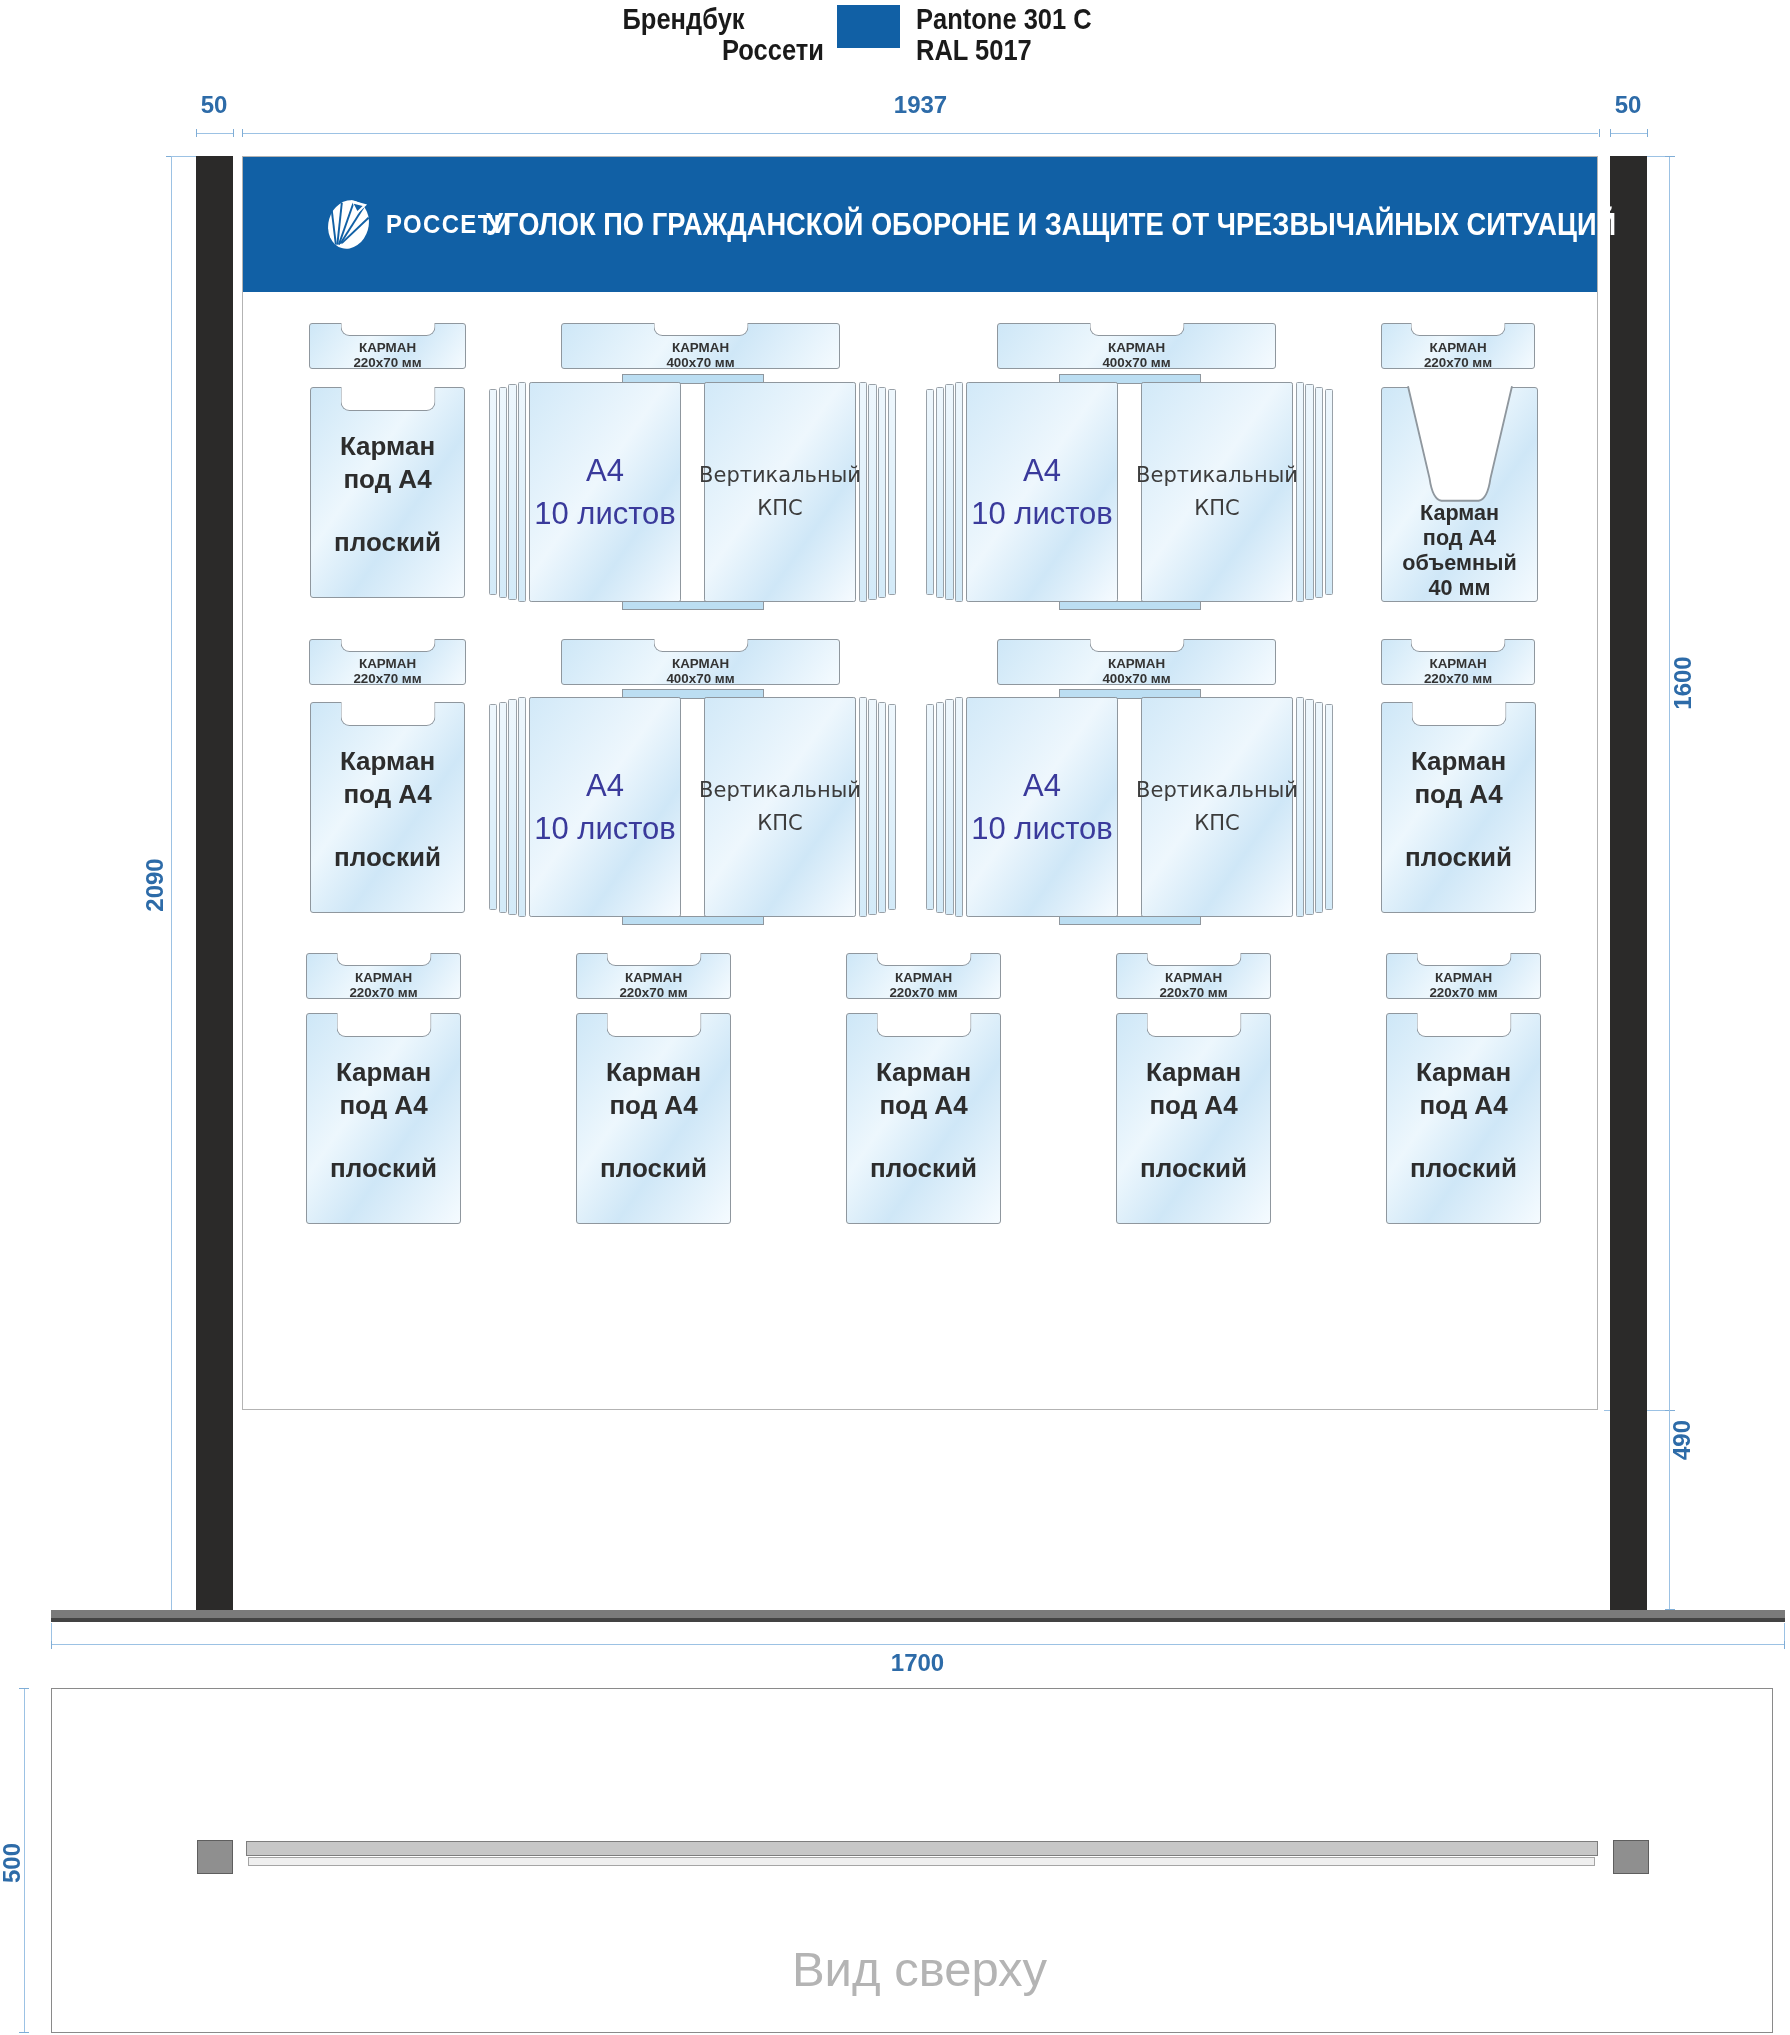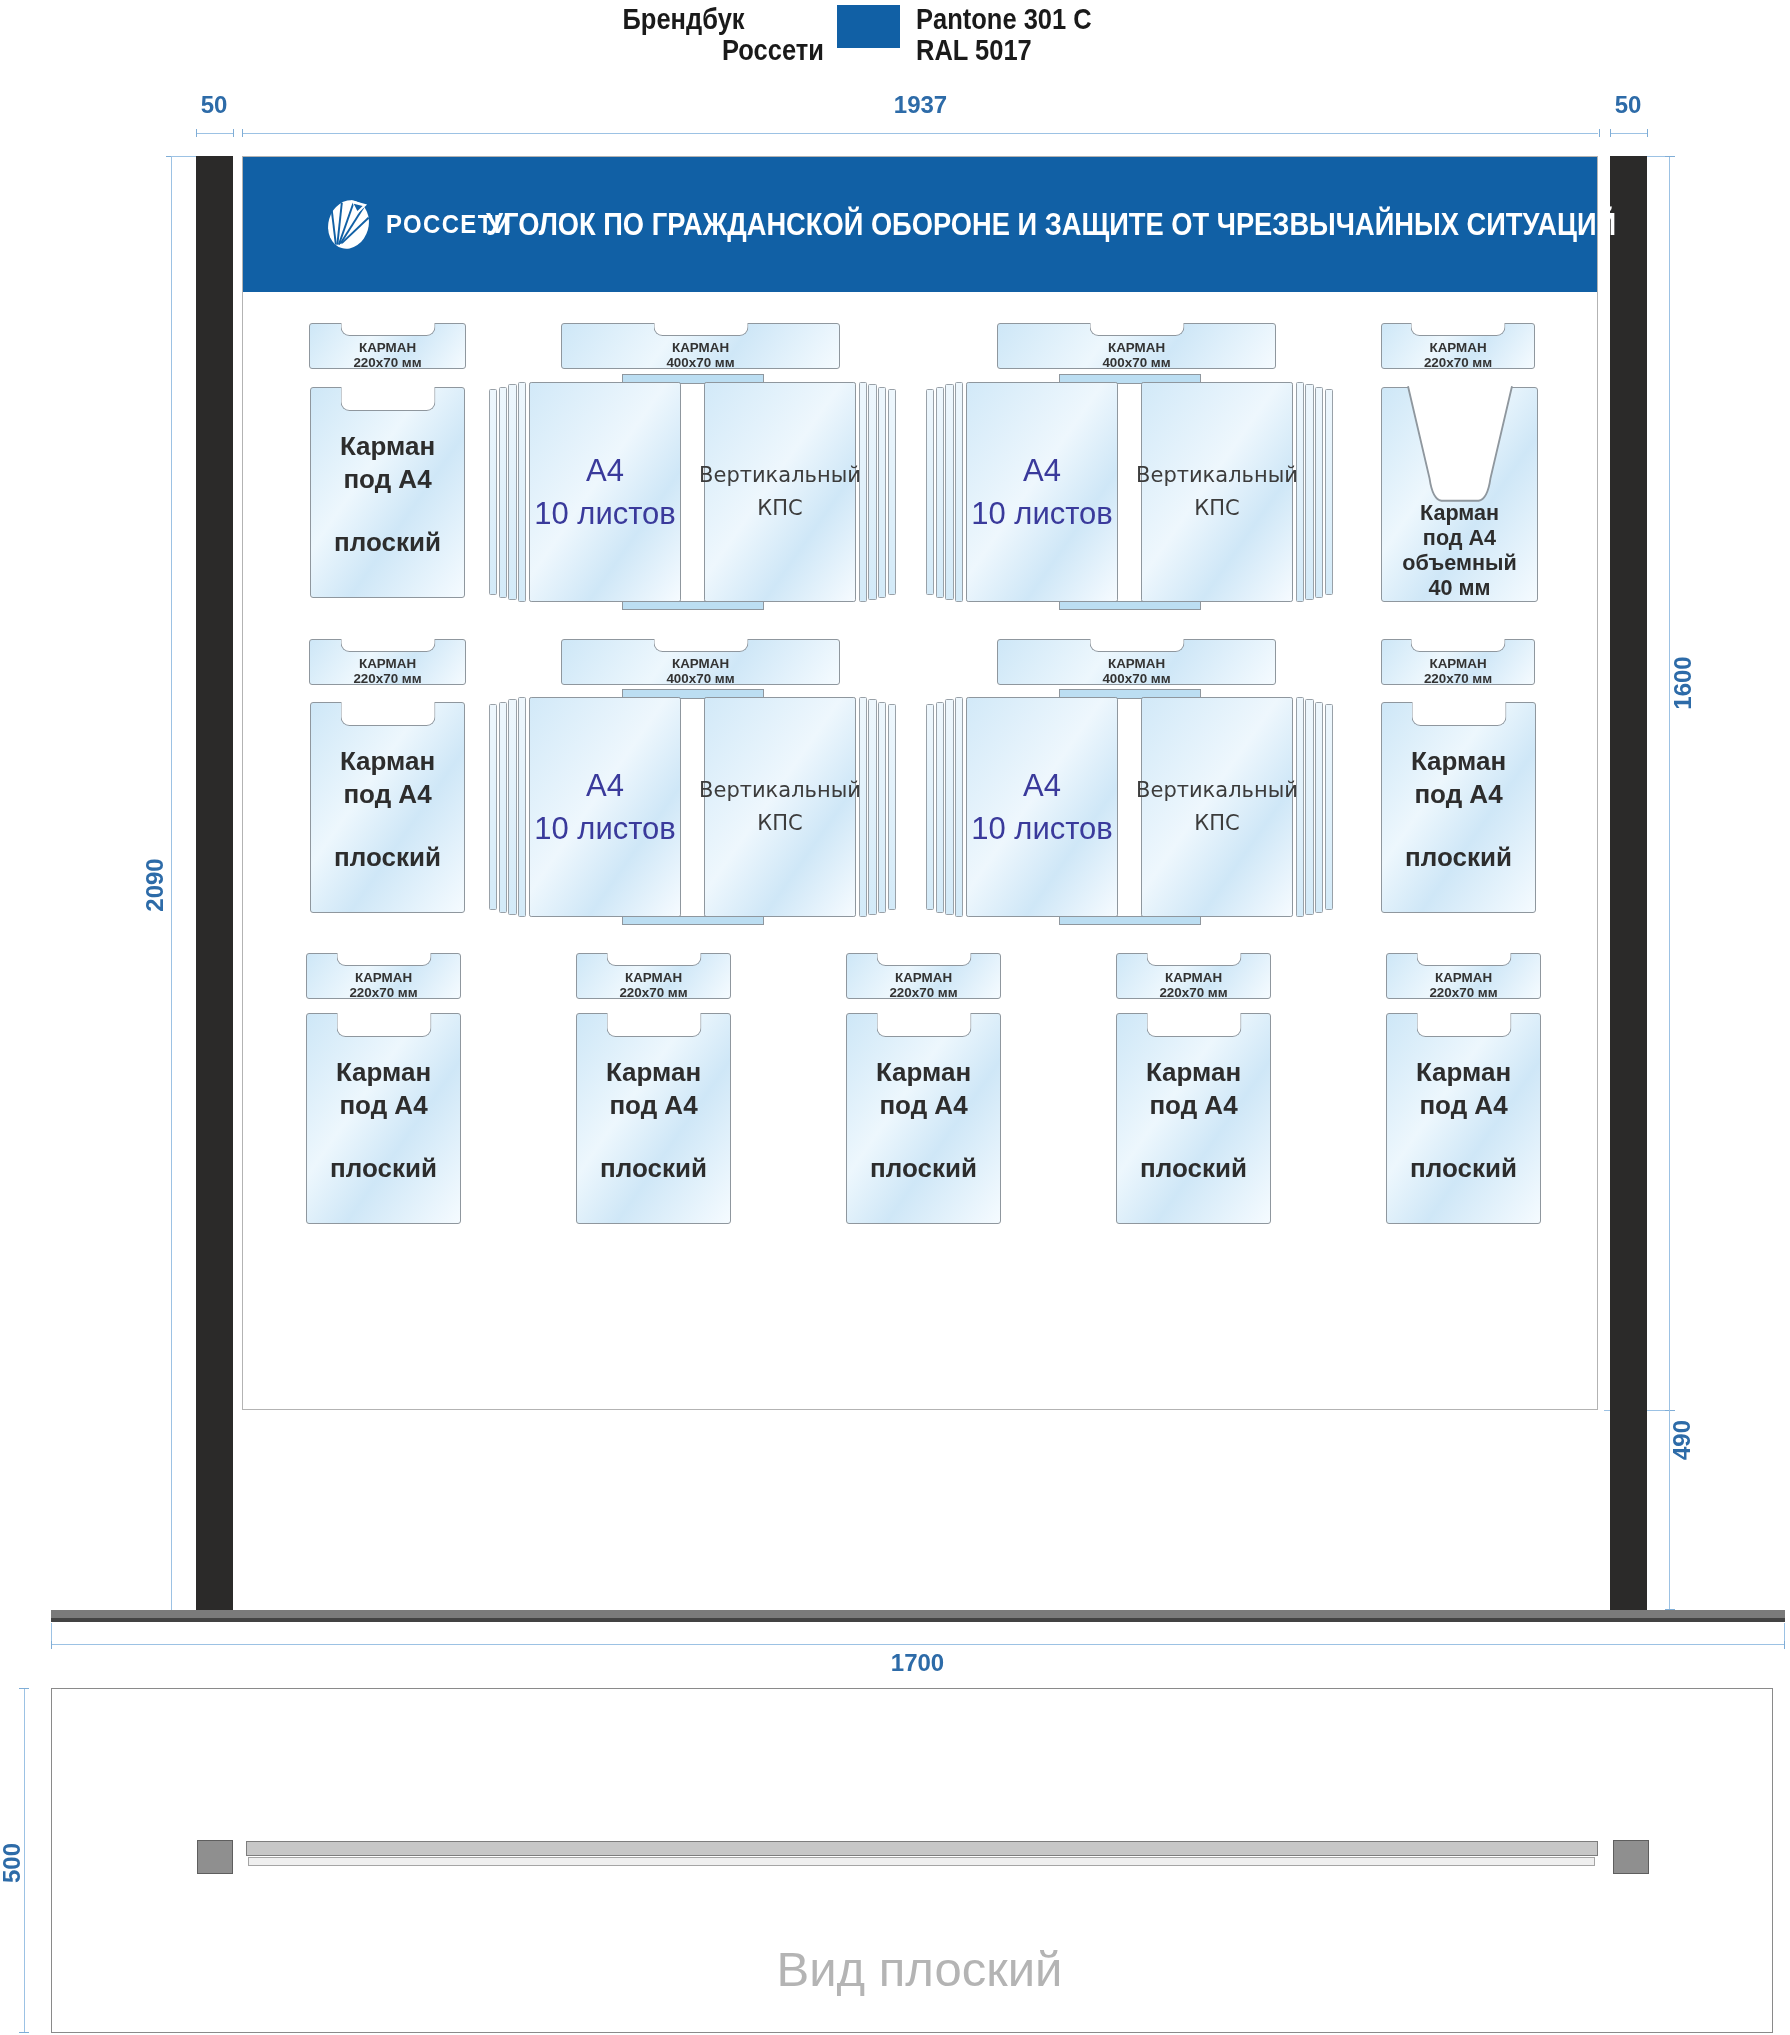--- a/index.html
+++ b/index.html
@@ -398,16 +398,16 @@
   <div id="top-view"></div>
   <div class="dline" style="left:24px;top:1688px;width:0.7px;height:345px"></div>
   <div class="tick" style="left:19.4px;top:1688px;width:9.7px;height:0.7px"></div>
   <div class="tick" style="left:19.4px;top:2032px;width:9.7px;height:0.7px"></div>
   <div class="dimnum vrot" style="left:-33px;top:1849px;width:90px">500</div>
 
   <div class="tv-square" style="left:197px;top:1840px"></div>
   <div id="tv-bar"></div>
   <div id="tv-bar-light"></div>
   <div class="tv-square" style="left:1613px;top:1840px"></div>
-  <div id="tv-caption">Вид плоский</div>
+  <div id="tv-caption">Вид сверху</div>
 
 </div>
 
 
 </body></html>

